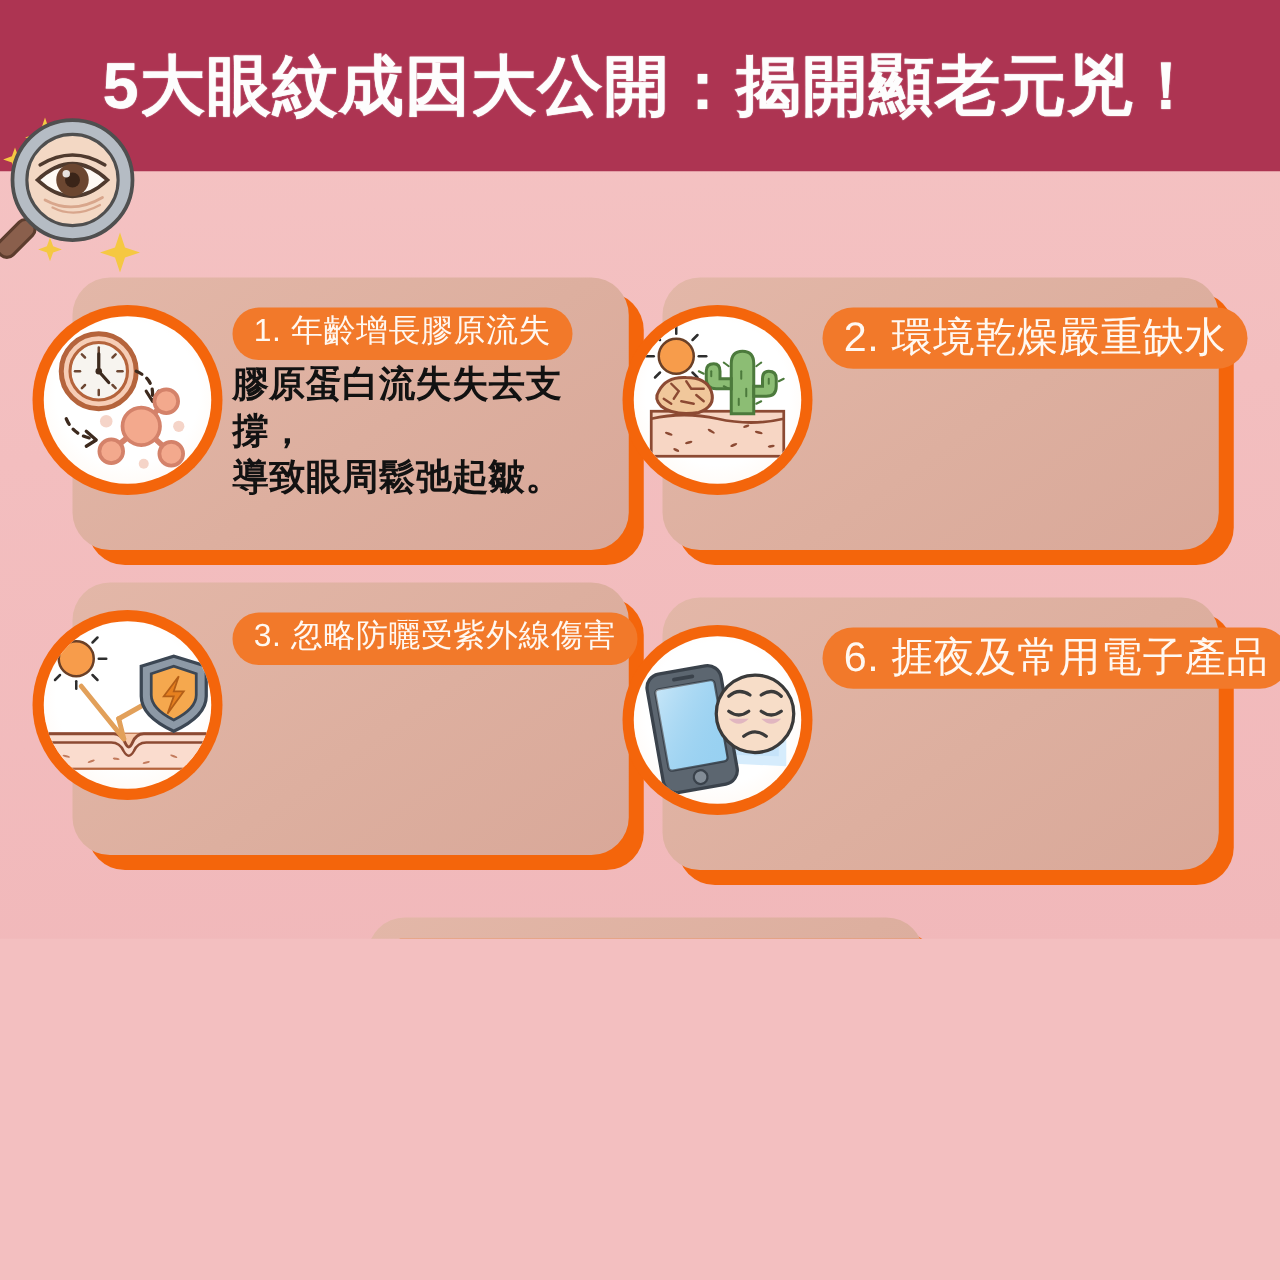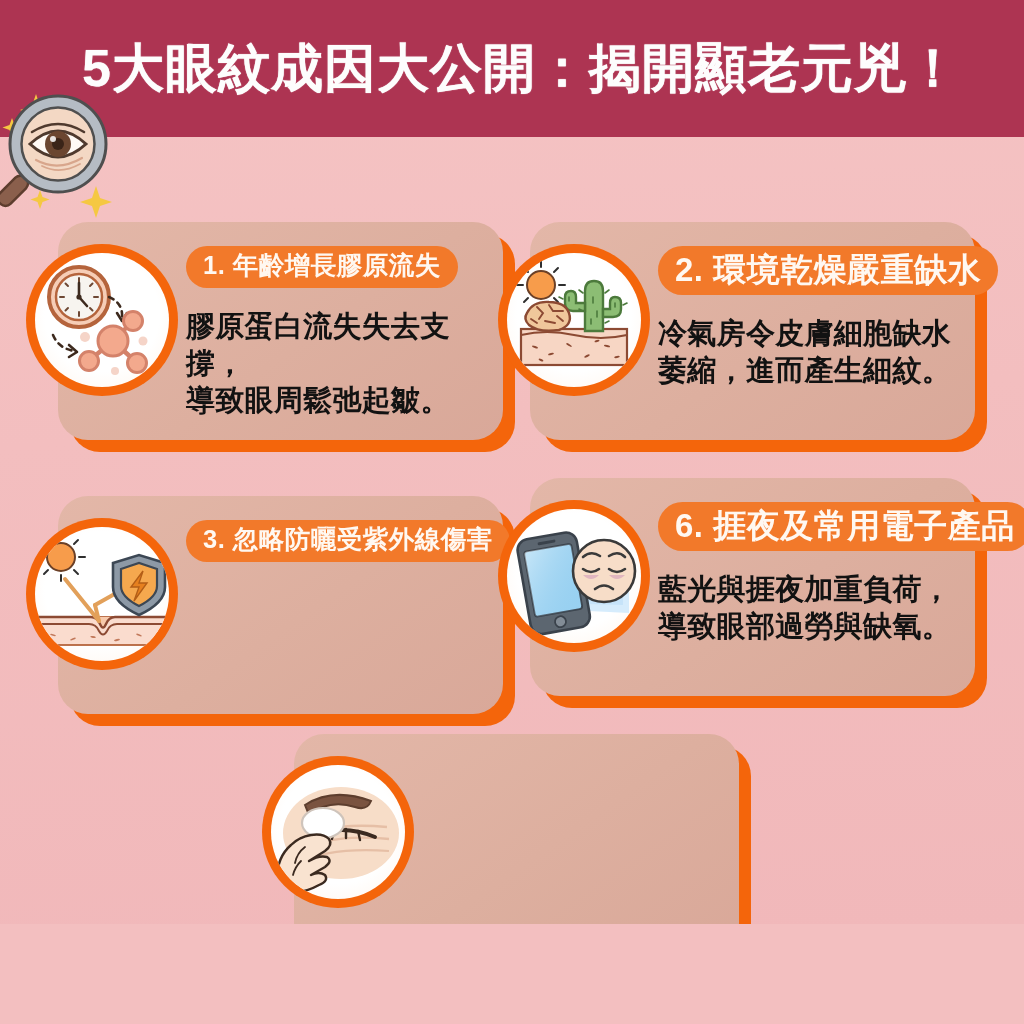--- a/index.html
+++ b/index.html
@@ -10,21 +10,21 @@
   body {
     width: 1024px;
     height: 1024px;
     overflow: hidden;
     font-family: "Liberation Sans", "DejaVu Sans", sans-serif;
     background: #f3bfc0;
   }
   #poster {
     position: relative;
     width: 1024px;
-    height: 924px;
+    height: 751px;
     background: linear-gradient(176deg, #f5c4c4 0%, #f3bebf 45%, #f1b8ba 100%);
     overflow: hidden;
   }
 
   
   #header-band {
     position: absolute;
     left: 0; top: 0;
     width: 1024px;
     height: 137px;
@@ -108,41 +108,41 @@
     position: absolute;
     left: 128px;
     top: 24px;
     width: 300px;
   }
   .card-pill {
     display: inline-block;
     background: #f2792a;
     color: #fff8f1;
     font-size: 25.5px;
-    font-weight: 700;
+    font-weight: 400;
     letter-spacing: 0.5px;
     border-radius: 999px;
     padding: 7px 17px 9px 17px;
     white-space: nowrap;
     line-height: 1;
   }
   .card-desc {
-    margin-top: 20px;
+    margin-top: 2px;
     color: #121212;
     font-size: 29px;
     font-weight: 700;
     line-height: 1.28;
     letter-spacing: 0.3px;
     white-space: pre-line;
   }
 
   
   #card-1 { left: 58px;  top: 222px; }
   #card-2 { left: 530px; top: 222px; }
-  #card-3 { left: 58px;  top: 496px; }
+  #card-3 { left: 58px;  top: 466px; }
   #card-4 { left: 530px; top: 478px; }
   #card-5 { left: 294px; top: 734px; }
 
   
   #card-2 .card-pill,
   #card-4 .card-pill { font-size: 33px; }
 </style>
 </head>
 <body>
 
@@ -286,22 +286,20 @@
             <path d="M42 52 L46 58 L56 58"></path>
             <path d="M38 68 L48 70"></path>
             <path d="M24 66 L30 70"></path>
             <path d="M50 63 L56 68"></path>
           </g>
         </svg>
       </div>
     </div>
     <div class="card-text">
       <div class="card-pill">2. 環境乾燥嚴重缺水</div>
-      <div class="card-desc">冷氣房令皮膚細胞缺水
-萎縮，進而產生細紋。</div>
     </div>
   </div>
 
   <div class="card-wrap" id="card-3">
     <div class="card-shadow"></div>
     <div class="card-body"></div>
     <div class="card-icon">
       <div class="card-icon-inner">
         <svg viewBox="0 0 134 134" xmlns="http://www.w3.org/2000/svg">
 
@@ -377,22 +375,20 @@
           <path d="M76 60 Q84 66 92 60" fill="none" stroke="#3a3a3a" stroke-width="2.6" stroke-linecap="round"></path>
           <path d="M102 60 Q110 66 118 60" fill="none" stroke="#3a3a3a" stroke-width="2.6" stroke-linecap="round"></path>
           <path d="M76 66 Q84 74 92 66" fill="#d9a8bd" opacity="0.75"></path>
           <path d="M102 66 Q110 74 118 66" fill="#d9a8bd" opacity="0.75"></path>
           <path d="M88 80 Q97 73 106 80" fill="none" stroke="#3a3a3a" stroke-width="2.6" stroke-linecap="round"></path>
         </svg>
       </div>
     </div>
     <div class="card-text">
       <div class="card-pill">6. 捱夜及常用電子產品</div>
-      <div class="card-desc">藍光與捱夜加重負荷，
-導致眼部過勞與缺氧。</div>
     </div>
   </div>
 
   <div class="card-wrap" id="card-5">
     <div class="card-shadow"></div>
     <div class="card-body"></div>
     <div class="card-icon">
       <div class="card-icon-inner">
         <svg viewBox="0 0 134 134" xmlns="http://www.w3.org/2000/svg">
 

